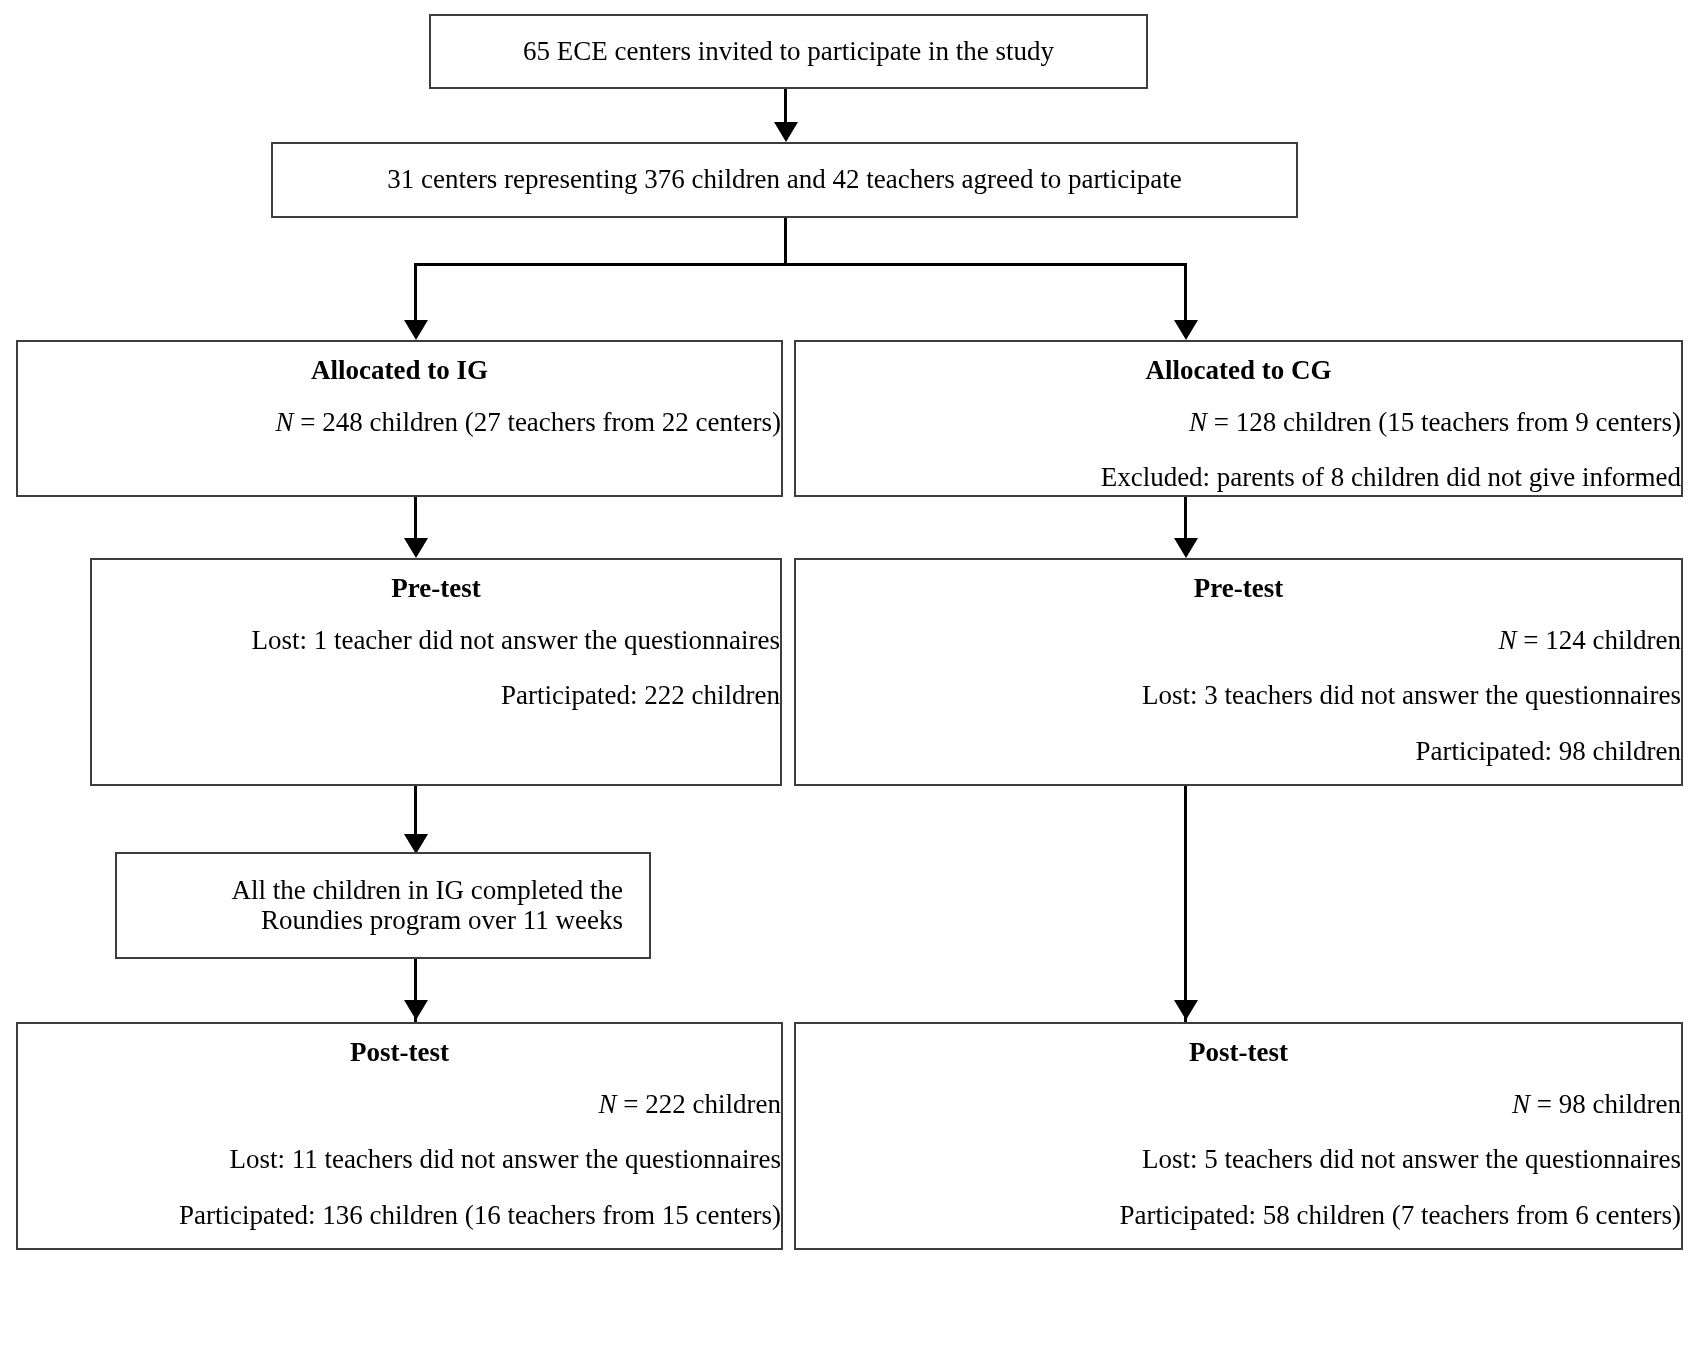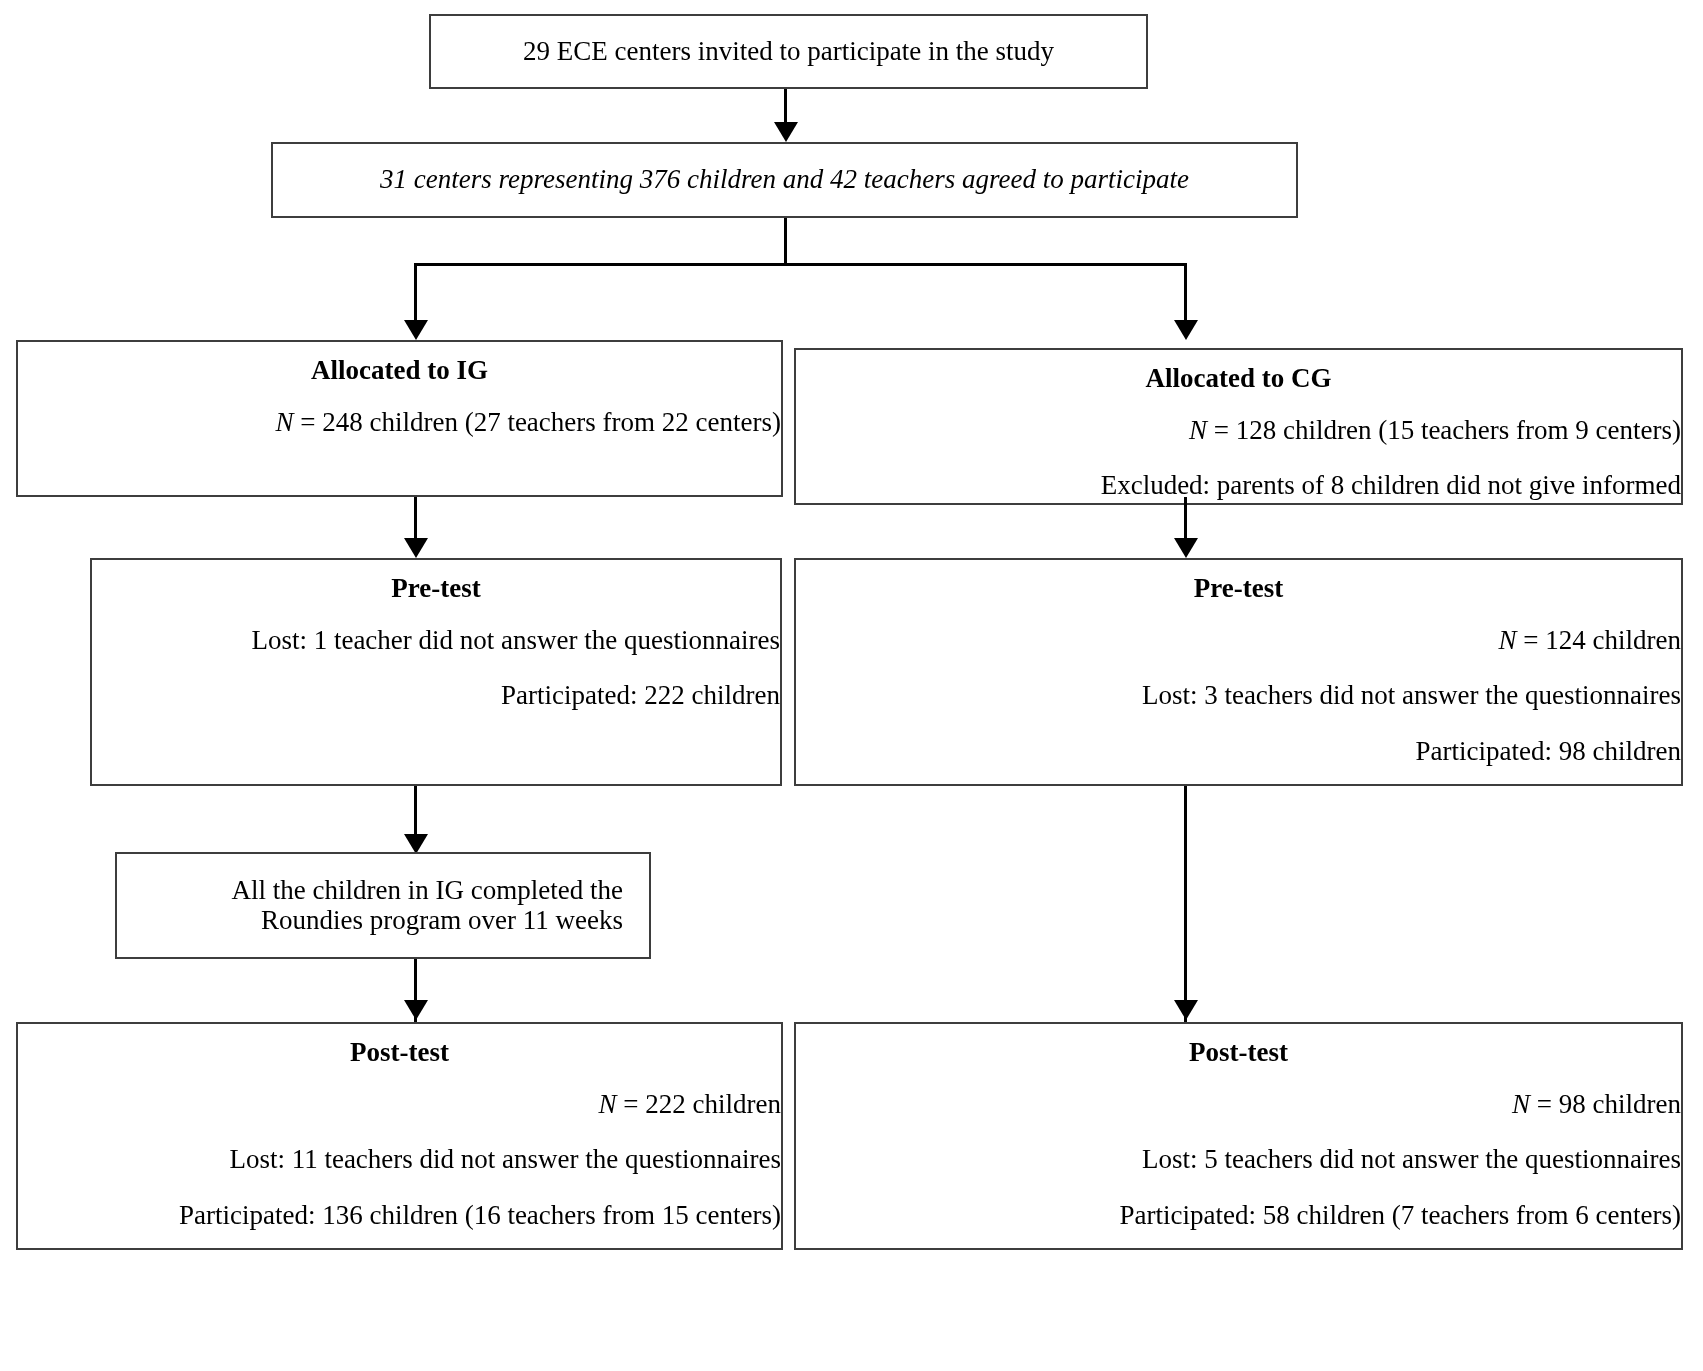--- a/index.html
+++ b/index.html
@@ -91,45 +91,45 @@
     border-right: 12px solid transparent;
     border-top: 20px solid #000000;
   }
 </style>
 </head>
 <body>
 
 <div id="canvas">
 
   <div class="box single" style="left:429px; top:14px; width:719px; height:75px;">
-    <div class="line">29 ECE centers invited to participate in the study</div>
+    <div class="line">65 ECE centers invited to participate in the study</div>
   </div>
 
   <div class="vline" style="left:784px; top:89px; height:38px;"></div>
   <div class="arrowhead" style="left:774px; top:122px;"></div>
 
-  <div class="box single" style="left:271px; top:142px; width:1027px; height:76px;font-style:italic;">
+  <div class="box single" style="left:271px; top:142px; width:1027px; height:76px;">
     <div class="line">31 centers representing 376 children and 42 teachers agreed to participate</div>
   </div>
 
   <div class="vline" style="left:784px; top:218px; height:48px;"></div>
   <div class="hline" style="left:414px; top:263px; width:773px;"></div>
   <div class="vline" style="left:414px; top:263px; height:62px;"></div>
   <div class="arrowhead" style="left:404px; top:320px;"></div>
   <div class="vline" style="left:1184px; top:263px; height:62px;"></div>
   <div class="arrowhead" style="left:1174px; top:320px;"></div>
 
   <div class="box" style="left:16px; top:340px; width:767px; height:157px;">
     <div class="content">
       <div class="box-title">Allocated to IG</div>
       <div class="line"><span class="ital">N</span><span> = 248 children (27 teachers from 22 centers)</span></div>
     </div>
   </div>
 
-  <div class="box" style="left:794px; top:340px; width:889px; height:157px;margin-top:8px;">
+  <div class="box" style="left:794px; top:340px; width:889px; height:157px;">
     <div class="content">
       <div class="box-title">Allocated to CG</div>
       <div class="line"><span class="ital">N</span><span> = 128 children (15 teachers from 9 centers)</span></div>
       <div class="line">Excluded: parents of 8 children did not give informed</div>
     </div>
   </div>
 
   <div class="vline" style="left:414px; top:497px; height:48px;"></div>
   <div class="arrowhead" style="left:404px; top:538px;"></div>
 

